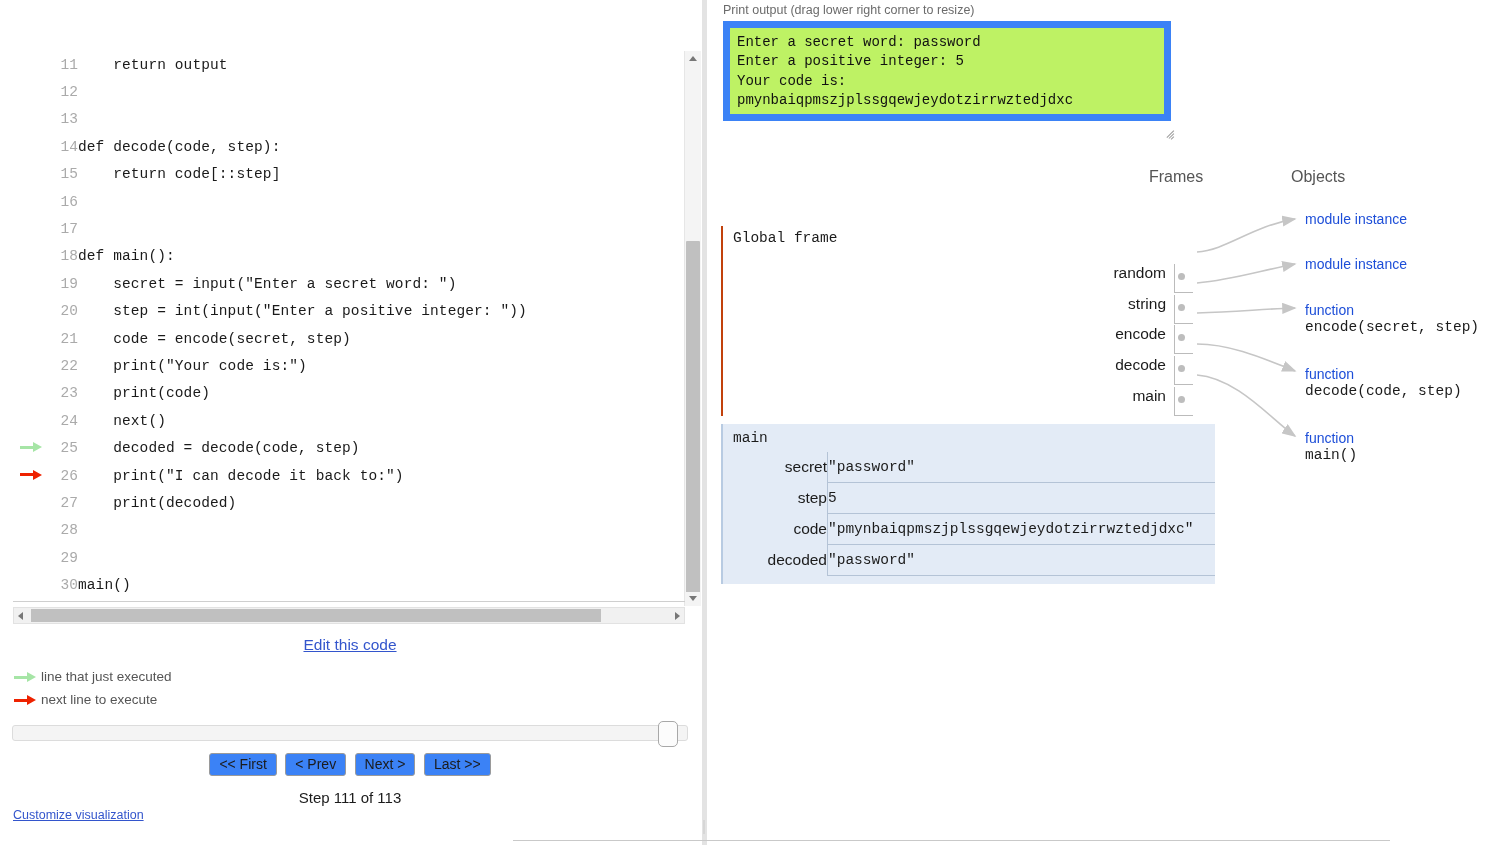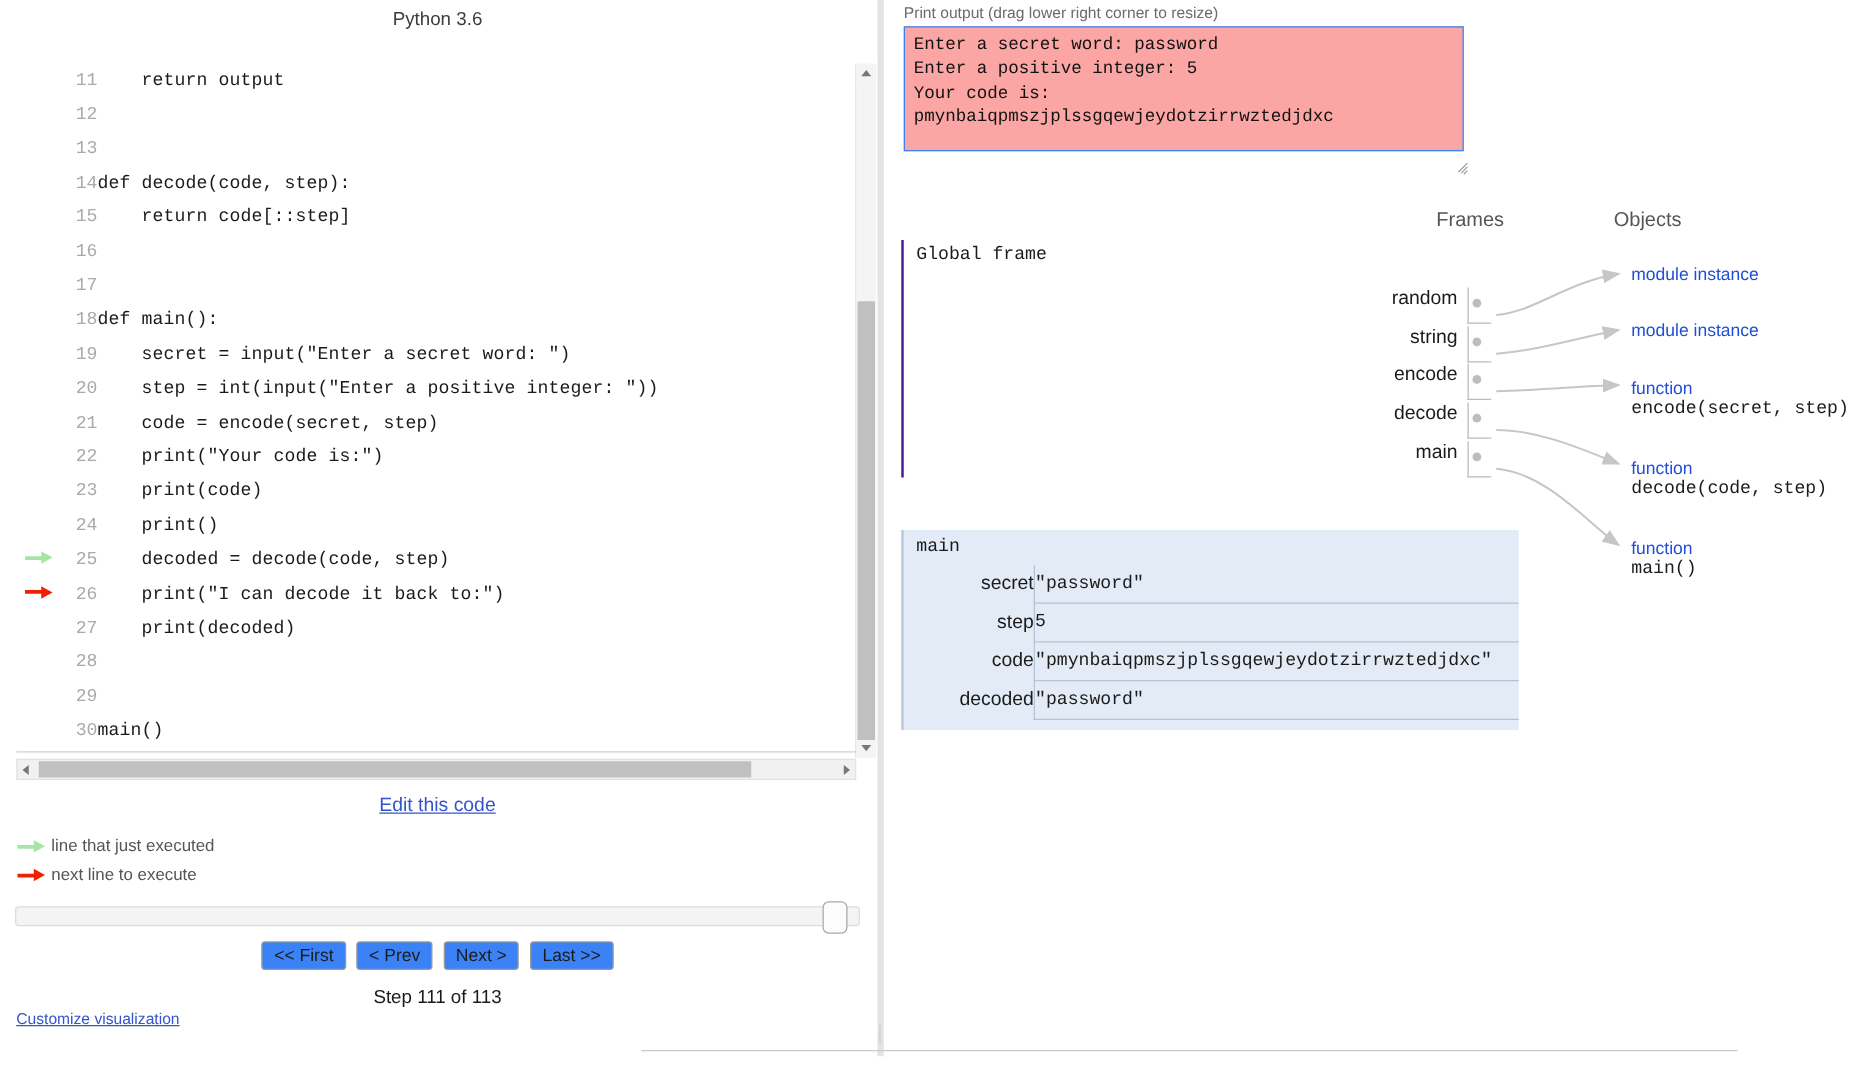--- a/index.html
+++ b/index.html
@@ -266,22 +266,22 @@
   #print-output-label {
     position: absolute;
     left: 16px; top: 3px;
     font-size: 12.5px;
     color: #6b6b6b;
   }
   #print-output-box {
     position: absolute;
     left: 16px; top: 21px;
     width: 448px; height: 100px;
-    border: 1px solid #3b82f6;
-    background: #fca5a5;
+    border: 7px solid #3b82f6;
+    background: #bef264;
     box-sizing: border-box;
     padding: 5px 7px;
     font-family: "Liberation Mono", monospace;
     font-size: 14px;
     line-height: 19.3px;
     color: #111111;
     white-space: pre;
     overflow: hidden;
   }
   #print-output-resize {
@@ -307,23 +307,23 @@
   #objects-label {
     position: absolute;
     left: 584px; top: 168px;
     font-size: 16px;
     color: #555555;
   }
 
   
   #global-frame {
     position: absolute;
-    left: 14px; top: 192px;
+    left: 14px; top: 226px;
     width: 472px; height: 190px;
-    border-left: 2px solid #4c1d95;
+    border-left: 2px solid #c2410c;
     box-sizing: border-box;
   }
   #global-frame .frame-title {
     position: absolute;
     left: 10px; top: 4px;
     font-family: "Liberation Mono", monospace;
     font-size: 14.5px;
     color: #1b1b1b;
   }
   .gvar-row {
@@ -424,21 +424,20 @@
   }
 </style>
 </head>
 <body>
 
 <div id="root">
 
   <div id="left-pane">
 
     <div id="lang-header">
-      <div>Python 3.6</div>
     </div>
 
     <div id="code-box">
       <table class="code-table">
         <tbody id="code-body">
             <tr class="code-line">
               <td class="arrow-cell"></td>
               <td class="lineno">11</td>
               <td class="codeline">    return output</td>
             </tr>
@@ -498,21 +497,21 @@
               <td class="codeline">    print("Your code is:")</td>
             </tr>
             <tr class="code-line">
               <td class="arrow-cell"></td>
               <td class="lineno">23</td>
               <td class="codeline">    print(code)</td>
             </tr>
             <tr class="code-line">
               <td class="arrow-cell"></td>
               <td class="lineno">24</td>
-              <td class="codeline">    print()</td>
+              <td class="codeline">    next()</td>
             </tr>
             <tr class="code-line">
               <td class="arrow-cell"><span class="arrow green"><span class="shaft"></span><span class="head"></span></span></td>
               <td class="lineno">25</td>
               <td class="codeline">    decoded = decode(code, step)</td>
             </tr>
             <tr class="code-line">
               <td class="arrow-cell"><span class="arrow red"><span class="shaft"></span><span class="head"></span></span></td>
               <td class="lineno">26</td>
               <td class="codeline">    print("I can decode it back to:")</td>

